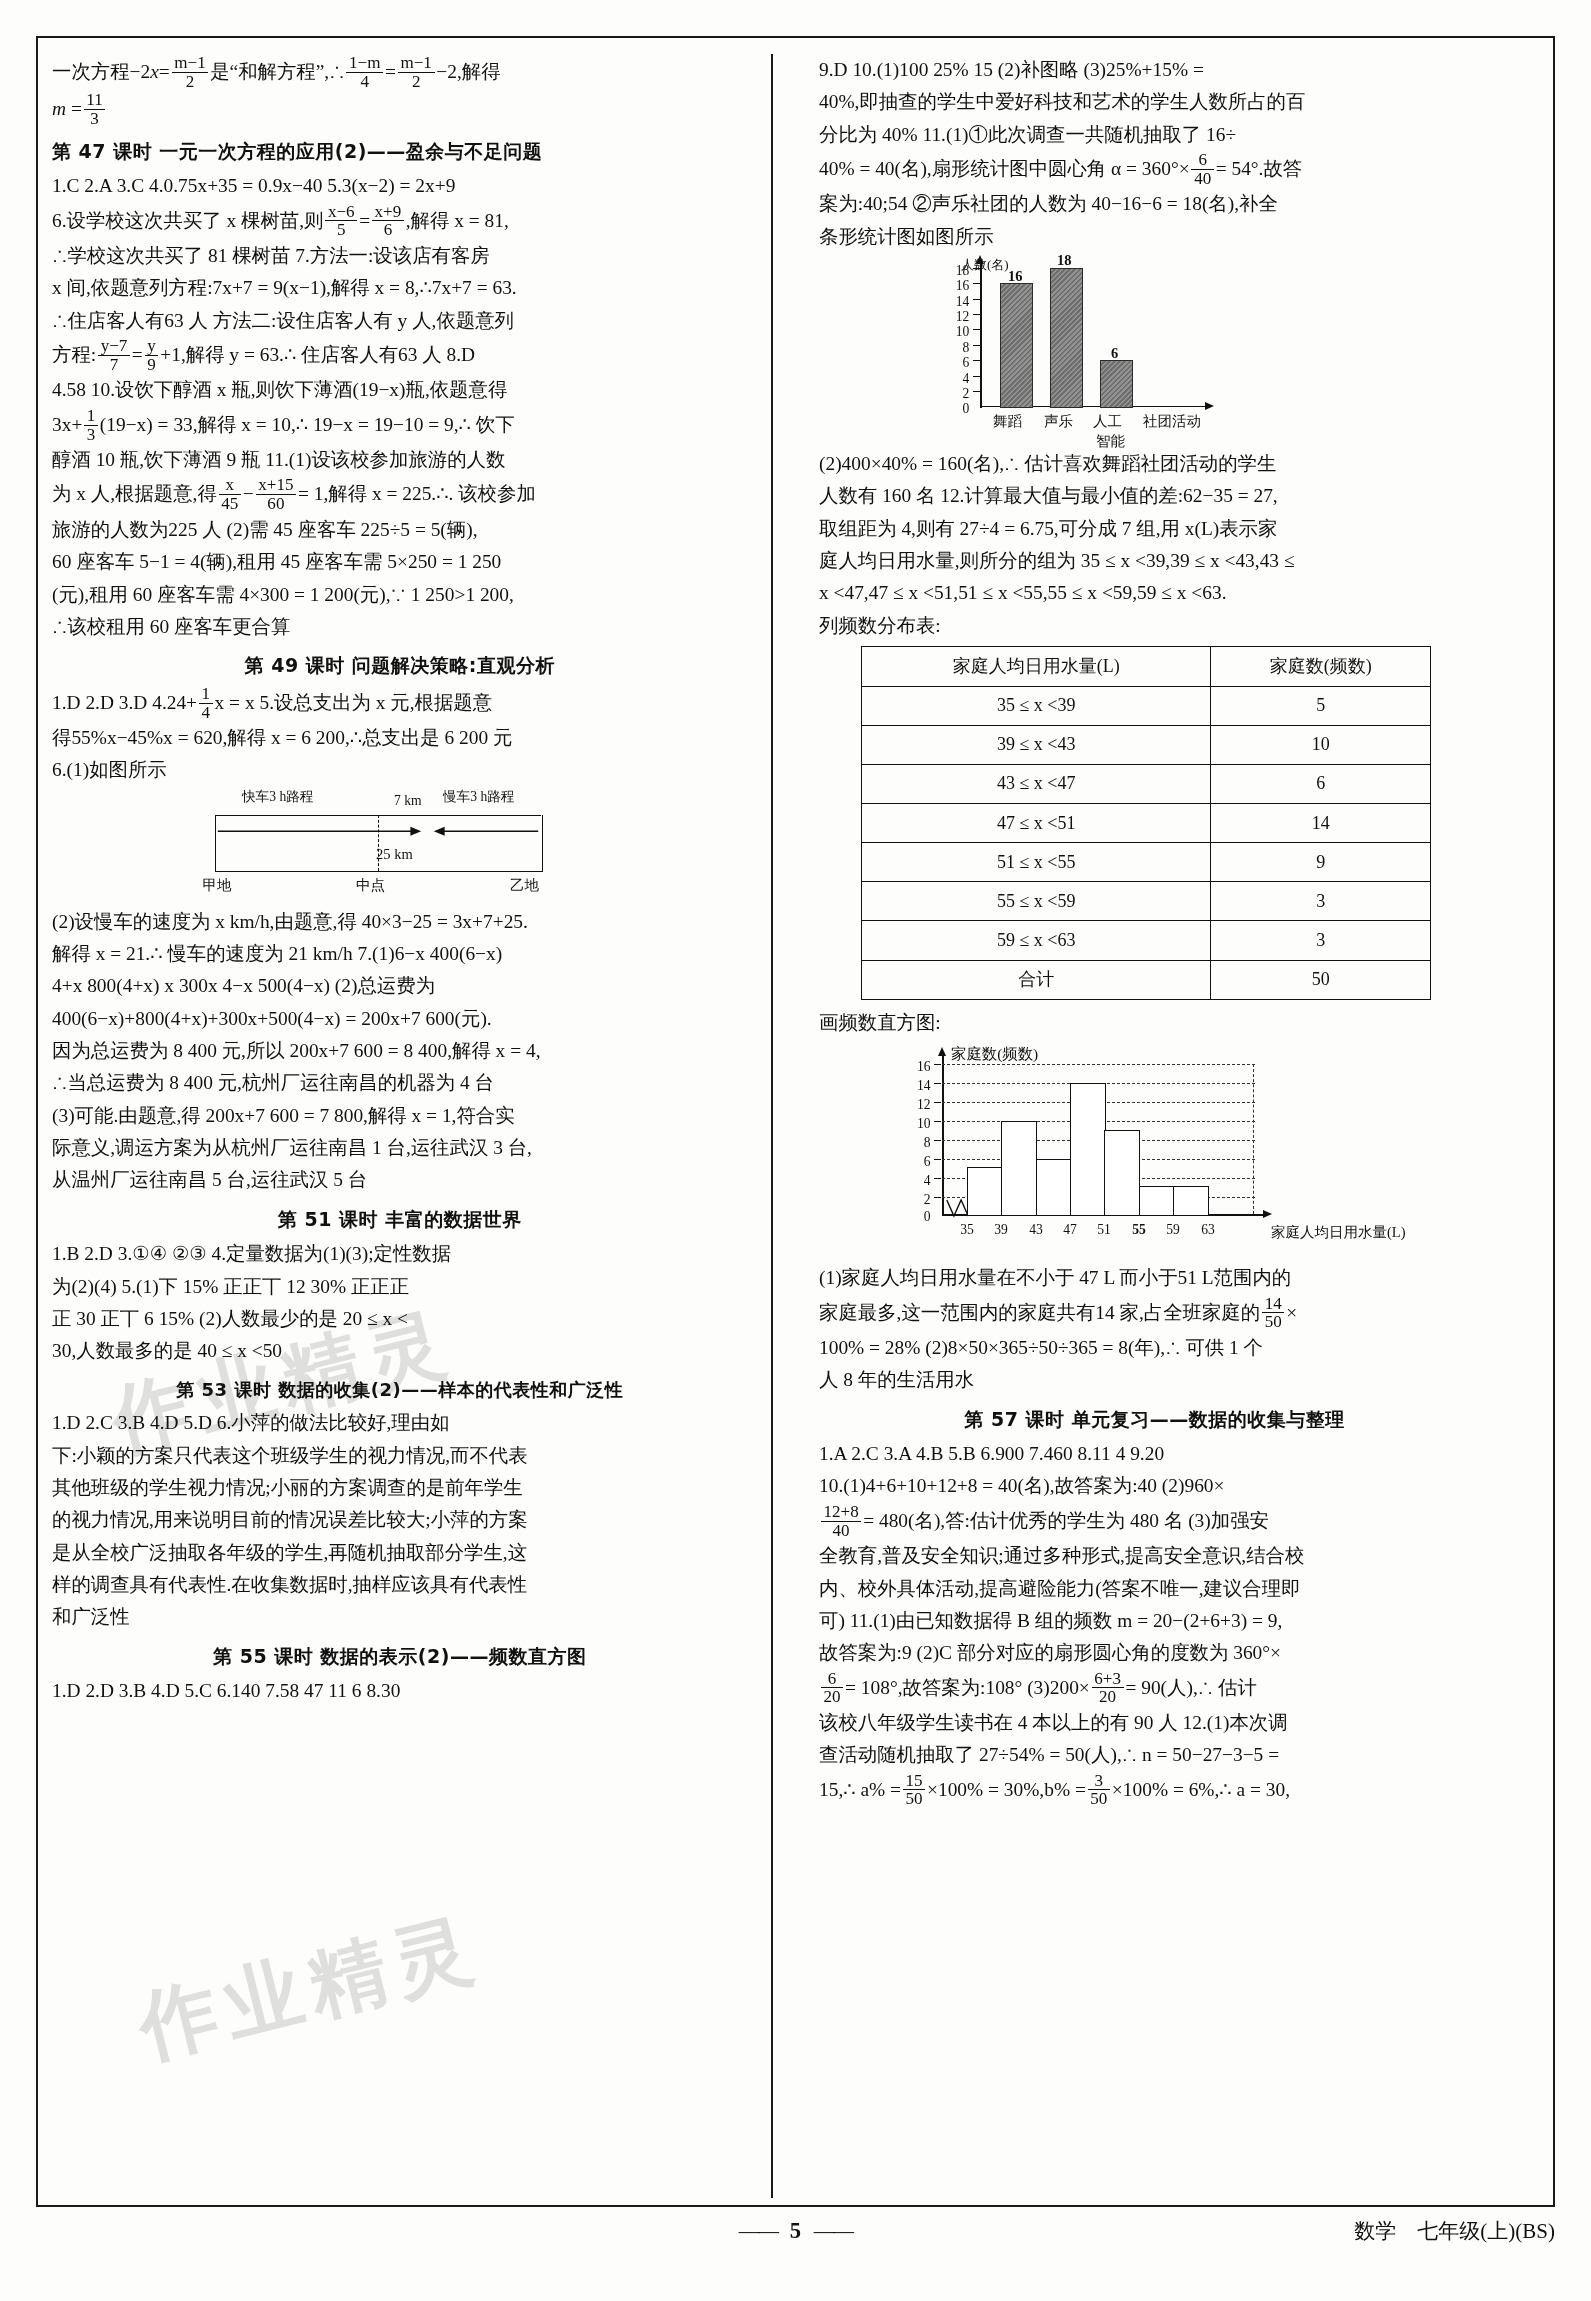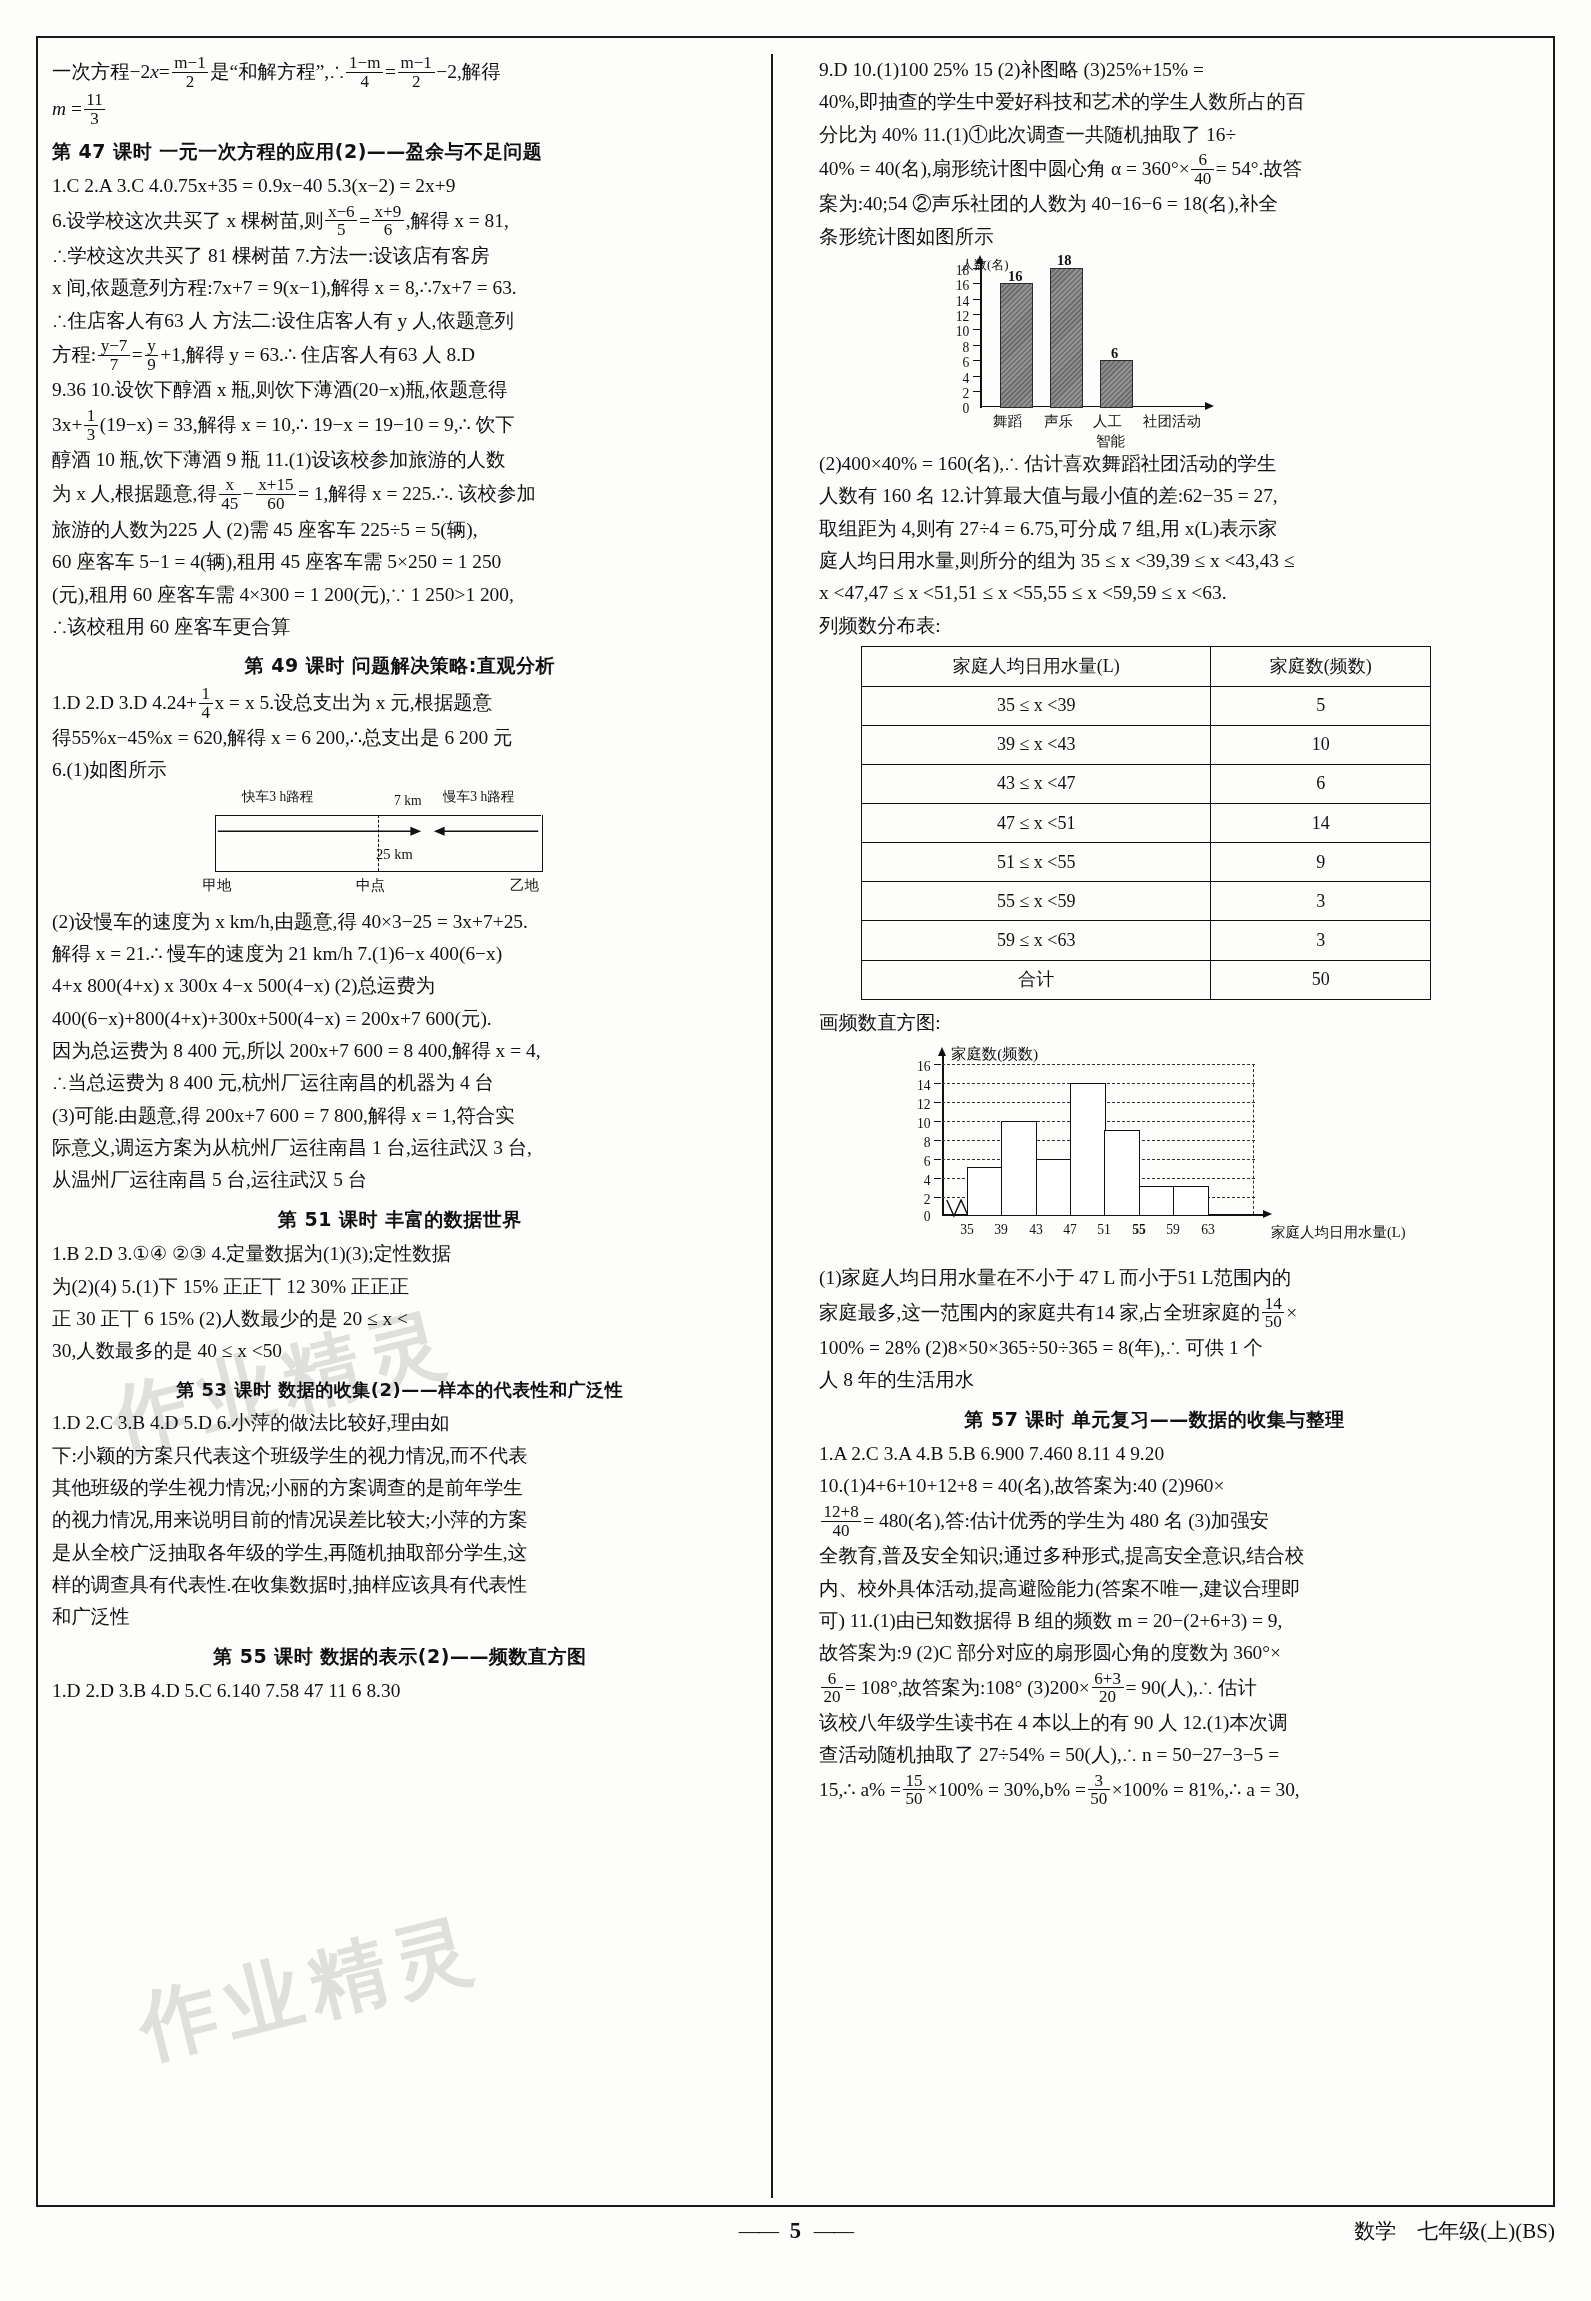--- a/index.html
+++ b/index.html
@@ -237,21 +237,21 @@
       </p>
 
       <p class="ln">∴学校这次共买了 81 棵树苗   7.方法一:设该店有客房</p>
       <p class="ln">x 间,依题意列方程:7x+7 = 9(x−1),解得 x = 8,∴7x+7 = 63.</p>
       <p class="ln">∴住店客人有63 人   方法二:设住店客人有 y 人,依题意列</p>
 
       <p class="ln">
         <span>方程:</span><span class="frac"><span class="num">y−7</span><span class="den">7</span></span><span>=</span><span class="frac"><span class="num">y</span><span class="den">9</span></span><span>+1,解得 y = 63.∴ 住店客人有63 人   8.D</span>
       </p>
 
-      <p class="ln">9.36   10.设饮下醇酒 x 瓶,则饮下薄酒(20−x)瓶,依题意得</p>
+      <p class="ln">4.58   10.设饮下醇酒 x 瓶,则饮下薄酒(19−x)瓶,依题意得</p>
 
       <p class="ln">
         <span>3x+</span><span class="frac"><span class="num">1</span><span class="den">3</span></span><span>(19−x) = 33,解得 x = 10,∴ 19−x = 19−10 = 9,∴ 饮下</span>
       </p>
       <p class="ln">醇酒 10 瓶,饮下薄酒 9 瓶   11.(1)设该校参加旅游的人数</p>
 
       <p class="ln">
         <span>为 x 人,根据题意,得</span><span class="frac"><span class="num">x</span><span class="den">45</span></span><span>−</span><span class="frac"><span class="num">x+15</span><span class="den">60</span></span><span>= 1,解得 x = 225.∴. 该校参加</span>
       </p>
       <p class="ln">旅游的人数为225 人   (2)需 45 座客车 225÷5 = 5(辆),</p>
@@ -515,21 +515,21 @@
       <p class="ln">故答案为:9   (2)C 部分对应的扇形圆心角的度数为 360°×</p>
 
       <p class="ln">
         <span class="frac"><span class="num">6</span><span class="den">20</span></span><span>= 108°,故答案为:108°   (3)200×</span><span class="frac"><span class="num">6+3</span><span class="den">20</span></span><span>= 90(人),∴ 估计</span>
       </p>
 
       <p class="ln">该校八年级学生读书在 4 本以上的有 90 人   12.(1)本次调</p>
       <p class="ln">查活动随机抽取了 27÷54% = 50(人),∴ n = 50−27−3−5 =</p>
 
       <p class="ln">
-        <span>15,∴ a% =</span><span class="frac"><span class="num">15</span><span class="den">50</span></span><span>×100% = 30%,b% =</span><span class="frac"><span class="num">3</span><span class="den">50</span></span><span>×100% = 81%,∴ a = 30,</span>
+        <span>15,∴ a% =</span><span class="frac"><span class="num">15</span><span class="den">50</span></span><span>×100% = 30%,b% =</span><span class="frac"><span class="num">3</span><span class="den">50</span></span><span>×100% = 6%,∴ a = 30,</span>
       </p>
 
     </div>
   </div>
 
   <div class="footer">
     <span class="dash">——</span>
     <span class="pageno">5</span>
     <span class="dash">——</span>
     <span class="right-text">

